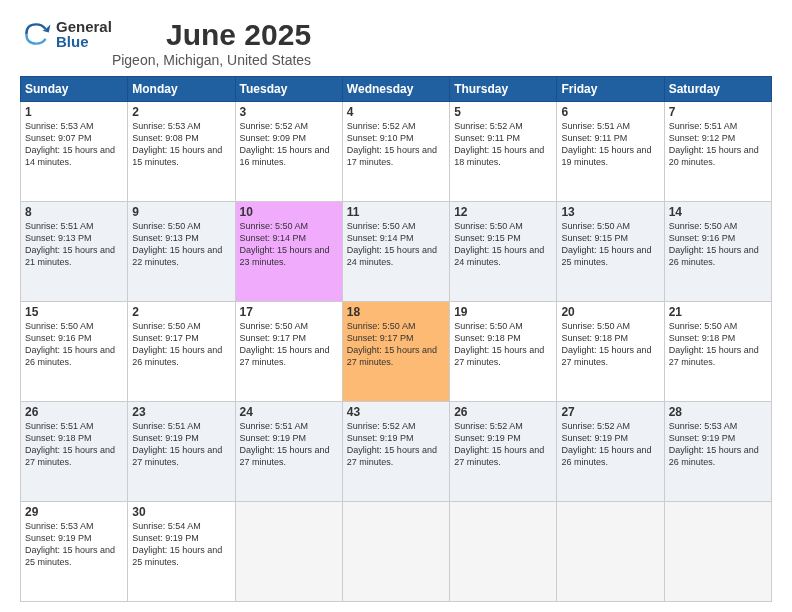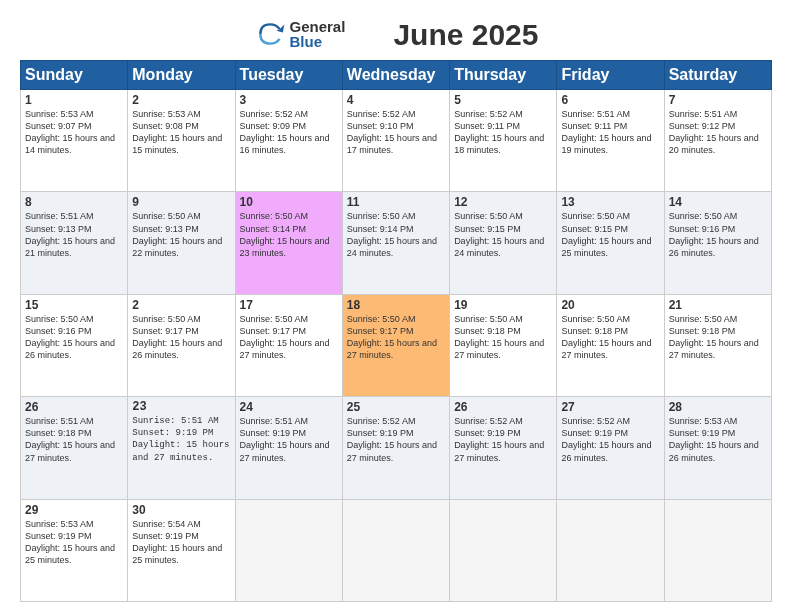--- a/index.html
+++ b/index.html
@@ -12,21 +12,21 @@
     }
     .page {
       width: 792px;
       height: 612px;
       padding: 18px 20px 10px 20px;
       display: flex;
       flex-direction: column;
     }
     .header {
       display: flex;
-      justify-content: center;
+      justify-content: flex-start;
       align-items: flex-start;
       margin-bottom: 8px;
     }
     .logo {
       display: flex;
       align-items: center;
       gap: 4px;
     }
     .logo-text {
       display: flex;
@@ -42,42 +42,41 @@
       font-size: 15px;
       font-weight: bold;
       color: #2060a0;
     }
     .logo-icon {
       width: 32px;
       height: 32px;
     }
     .title-block {
       text-align: right;
-      margin-left: 48px;
     }
     .main-title {
       font-size: 30px;
       font-weight: bold;
       color: #333;
     }
     .subtitle {
       font-size: 14px;
       color: #555;
     }
     .calendar {
       flex: 1;
       border: 1px solid #bbb;
       border-collapse: collapse;
       width: 100%;
       table-layout: fixed;
     }
     .calendar th {
       background-color: #2060a0;
       color: #fff;
-      font-size: 16px;
+      font-size: 12px;
       font-weight: bold;
       padding: 5px 4px;
       text-align: left;
       border: 1px solid #1a4f8a;
     }
     .calendar td {
       vertical-align: top;
       border: 1px solid #ccc;
       padding: 3px 4px;
       font-size: 9px;
@@ -114,20 +113,21 @@
         <path d="M32 14 L38 8 L36 18 L28 16 Z" fill="#2060a0"></path>
         <path d="M8 20 Q8 32 20 32 Q28 32 32 26" stroke="#4a9fd4" stroke-width="3" fill="none"></path>
       </svg>
       <div class="logo-text">
         <span class="logo-general">General</span>
         <span class="logo-blue">Blue</span>
       </div>
     </div>
     <div class="title-block">
       <div class="main-title">June 2025</div>
+      <div class="subtitle">Pigeon, Michigan, United States</div>
     </div>
   </div>
 
   <table class="calendar">
     <thead>
       <tr>
       <th>Sunday</th>
           <th>Monday</th>
           <th>Tuesday</th>
           <th>Wednesday</th>
@@ -225,30 +225,30 @@
           <td style="background: rgb(255, 255, 255); margin-top: 24px;">
             <span class="day-num">21</span>
             <div class="day-info">Sunrise: 5:50 AM<br>Sunset: 9:18 PM<br>Daylight: 15 hours and 27 minutes.</div>
           </td>
         </tr>
         <tr>
           <td style="background: rgb(238, 242, 247);">
             <span class="day-num">26</span>
             <div class="day-info">Sunrise: 5:51 AM<br>Sunset: 9:18 PM<br>Daylight: 15 hours and 27 minutes.</div>
           </td>
-          <td style="background: rgb(238, 242, 247); font-family: Liberation Mono, monospace;">
+          <td style="background: rgb(238, 242, 247);">
             <span class="day-num">23</span>
             <div class="day-info">Sunrise: 5:51 AM<br>Sunset: 9:19 PM<br>Daylight: 15 hours and 27 minutes.</div>
           </td>
           <td style="background: rgb(238, 242, 247);">
             <span class="day-num">24</span>
             <div class="day-info">Sunrise: 5:51 AM<br>Sunset: 9:19 PM<br>Daylight: 15 hours and 27 minutes.</div>
           </td>
           <td style="background: rgb(238, 242, 247);">
-            <span class="day-num">25</span>
+            <span class="day-num">43</span>
             <div class="day-info">Sunrise: 5:52 AM<br>Sunset: 9:19 PM<br>Daylight: 15 hours and 27 minutes.</div>
           </td>
           <td style="background: rgb(238, 242, 247);">
             <span class="day-num">26</span>
             <div class="day-info">Sunrise: 5:52 AM<br>Sunset: 9:19 PM<br>Daylight: 15 hours and 27 minutes.</div>
           </td>
           <td style="background: rgb(238, 242, 247);">
             <span class="day-num">27</span>
             <div class="day-info">Sunrise: 5:52 AM<br>Sunset: 9:19 PM<br>Daylight: 15 hours and 26 minutes.</div>
           </td>

